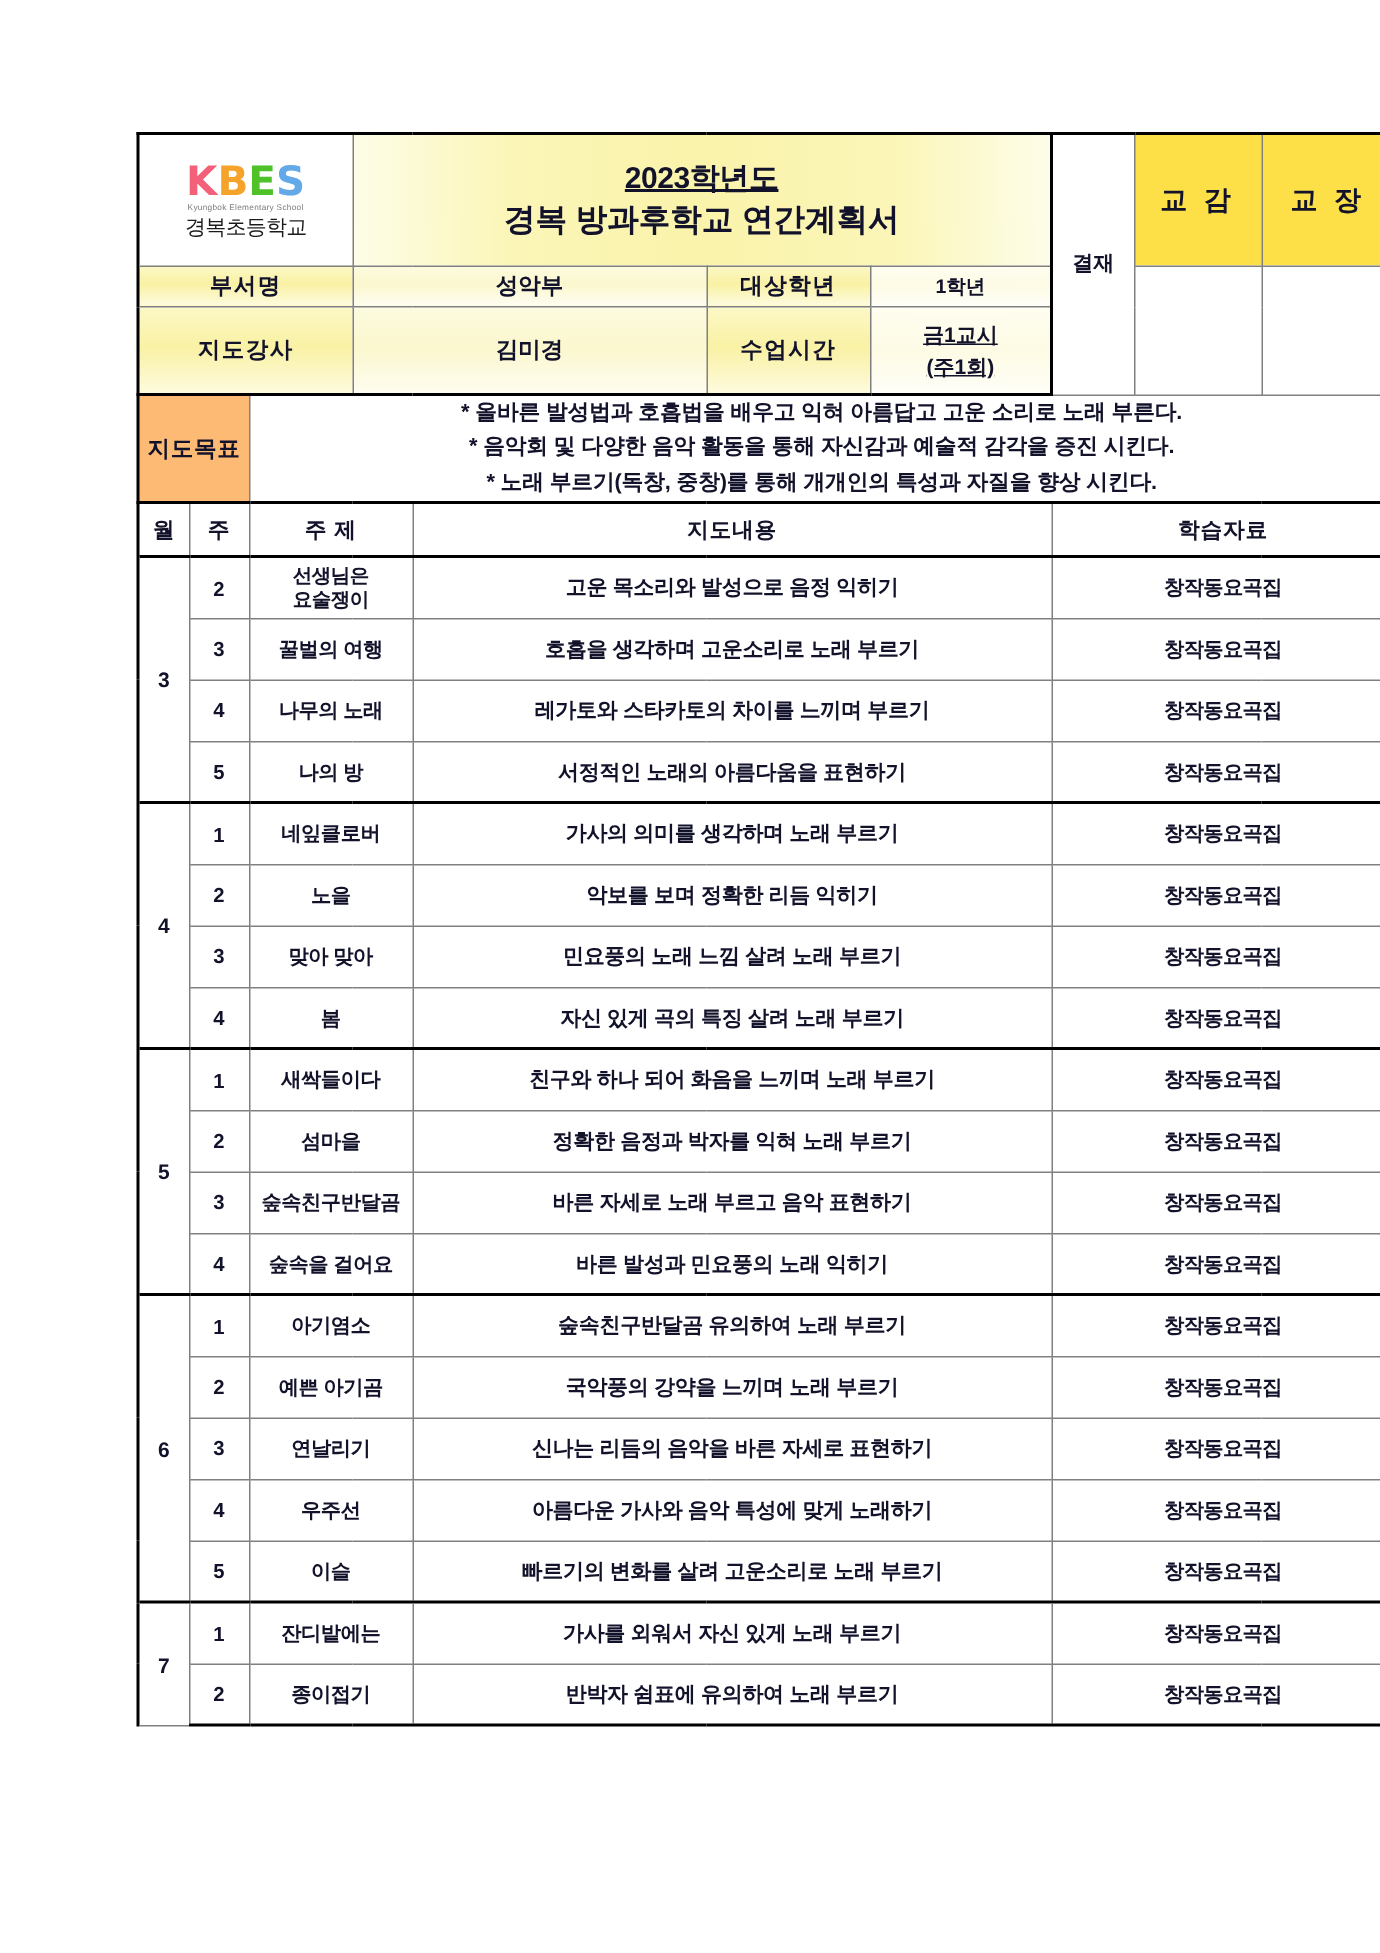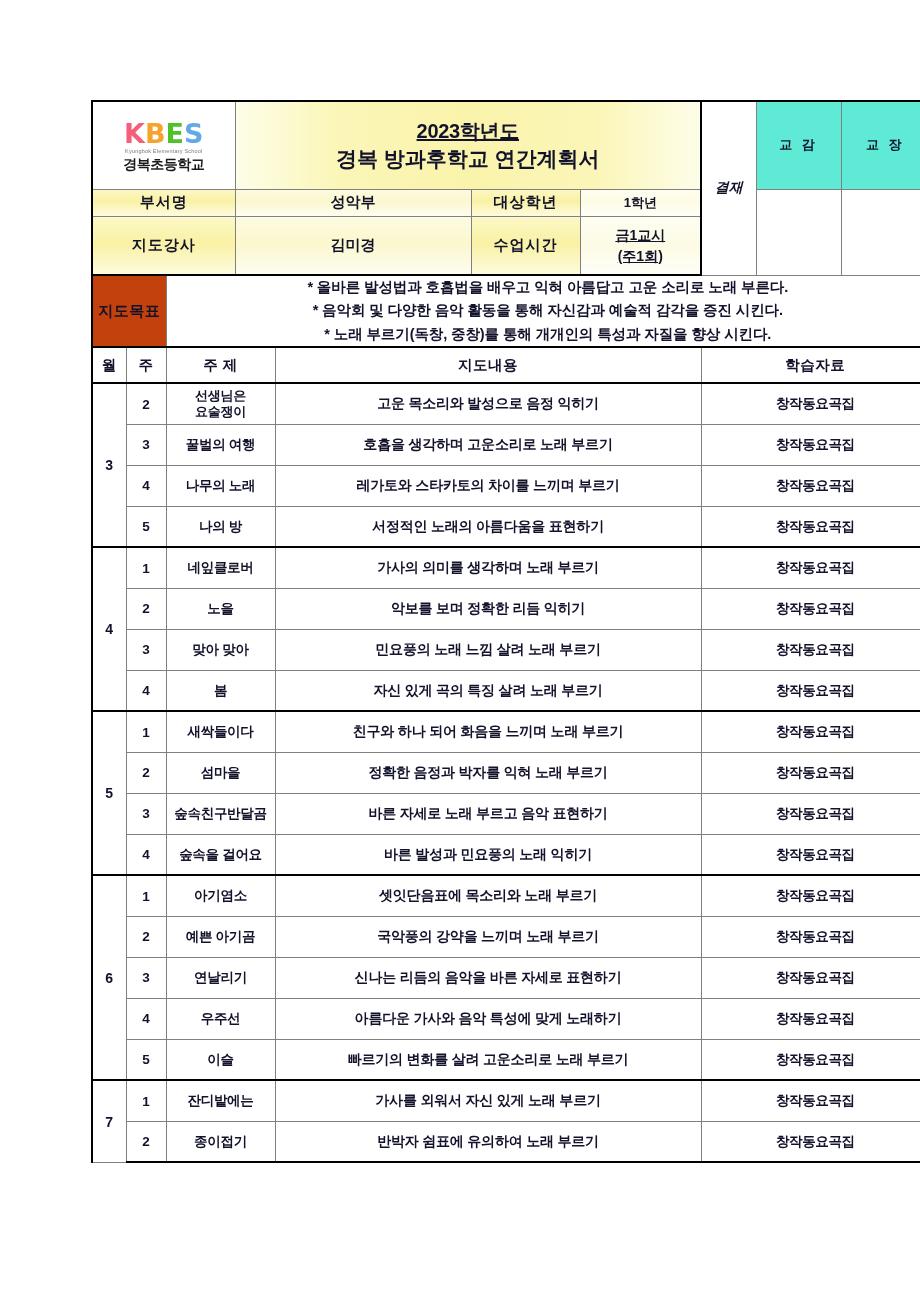--- a/index.html
+++ b/index.html
@@ -12,21 +12,21 @@
     width: 920px;
     height: 1302px;
     font-family: "Liberation Sans", "DejaVu Sans", sans-serif;
     color: #1a1a2e;
     position: relative;
   }
 
   .page {
     position: absolute;
     left: 91px;
-    top: 100px;
+    top: 88px;
     width: 742px;
   }
 
   table.doc {
     width: 742px;
     border-collapse: collapse;
     table-layout: fixed;
   }
   table.doc td {
     border: 1px solid #808080;
@@ -37,21 +37,21 @@
     color: #12122b;
   }
 
   
   .outer-top  { border-top: 2px solid #000 !important; }
   .outer-left { border-left: 2px solid #000 !important; }
   .outer-right{ border-right: 2px solid #000 !important; }
   .outer-bot  { border-bottom: 2px solid #000 !important; }
   .sec-bot    { border-bottom: 2px solid #000 !important; }
   .sec-top    { border-top: 2px solid #000 !important; }
-  .thickleft  { border-left: 2px solid #000 !important; font-style: italic; }
+  .thickleft  { border-left: 2px solid #000 !important; }
 
   
   .logo-cell {
     background: #ffffff;
     height: 88px;
     padding: 4px 2px;
   }
   .logo-wrap {
     display: flex;
     flex-direction: column;
@@ -75,21 +75,21 @@
     color: #7a7a7a;
     letter-spacing: .2px;
     margin-top: 2px;
     font-weight: normal;
     white-space: nowrap;
   }
   .kbes-kr {
     font-size: 14px;
     color: #1a1a1a;
     margin-top: 2px;
-    font-weight: bold;
+    font-weight: normal;
     letter-spacing: -0.5px;
     font-family: "DejaVu Sans", sans-serif;
   }
 
   .title-cell {
     background: linear-gradient(to right, #fdfde8 0%, #fbf6b8 22%, #faf3ab 50%, #fbf6b8 78%, #fdfde8 100%);
     font-size: 21px;
     line-height: 1.32;
     padding: 6px 4px;
     letter-spacing: -0.3px;
@@ -111,30 +111,30 @@
     font-size: 13px;
   }
   .twoline { line-height: 1.45; font-size: 14px; text-decoration: underline; }
 
   .approve-label {
     background: #ffffff;
     font-size: 14px;
     width: 55px;
   }
   .approve-head {
-    background: #5eead4;
-    font-size: 13px;
+    background: #fde047;
+    font-size: 18px;
     letter-spacing: 3px;
     height: 46px;
   }
   .approve-blank { background: #ffffff; height: 86px; }
 
   
   .goal-label {
-    background: #c2410c;
+    background: #fdba74;
     font-size: 15px;
     letter-spacing: .5px;
     width: 110px;
     margin-left: 36px;
   }
   .goal-body {
     background: #ffffff;
     text-align: left;
     padding: 6px 8px 6px 10px;
     font-size: 14.5px;
@@ -309,21 +309,21 @@
         <td class="c-week">4</td>
         <td class="c-topic" colspan="2">숲속을 걸어요</td>
         <td class="c-body" colspan="3">바른 발성과 민요풍의 노래 익히기</td>
         <td class="c-mat outer-right" colspan="3">창작동요곡집</td>
       </tr>
 
       <tr class="sched">
         <td class="c-month outer-left sec-top" rowspan="5">6</td>
         <td class="c-week sec-top">1</td>
         <td class="c-topic sec-top" colspan="2">아기염소</td>
-        <td class="c-body sec-top" colspan="3">셋잇단음표에 목소리와 노래 부르기</td>
+        <td class="c-body sec-top" colspan="3">숲속친구반달곰 유의하여 노래 부르기</td>
         <td class="c-mat outer-right sec-top" colspan="3">창작동요곡집</td>
       </tr>
       <tr class="sched">
         <td class="c-week">2</td>
         <td class="c-topic" colspan="2">예쁜 아기곰</td>
         <td class="c-body" colspan="3">국악풍의 강약을 느끼며 노래 부르기</td>
         <td class="c-mat outer-right" colspan="3">창작동요곡집</td>
       </tr>
       <tr class="sched">
         <td class="c-week">3</td>

